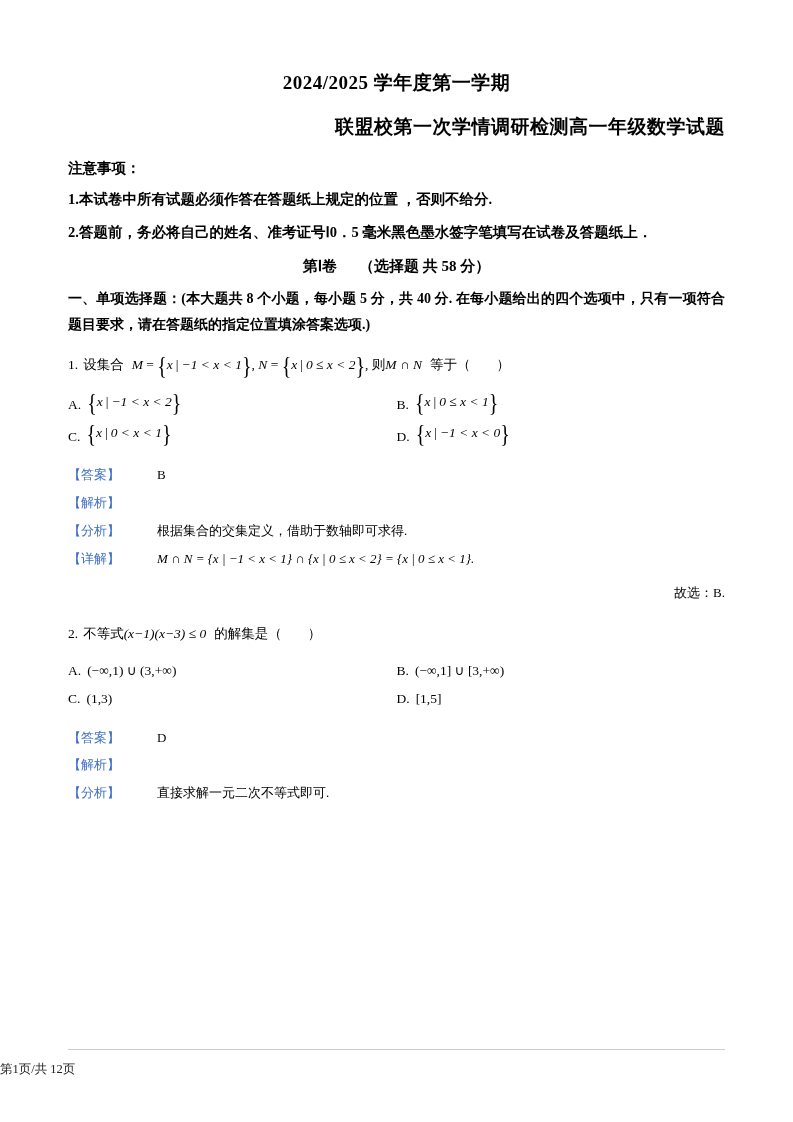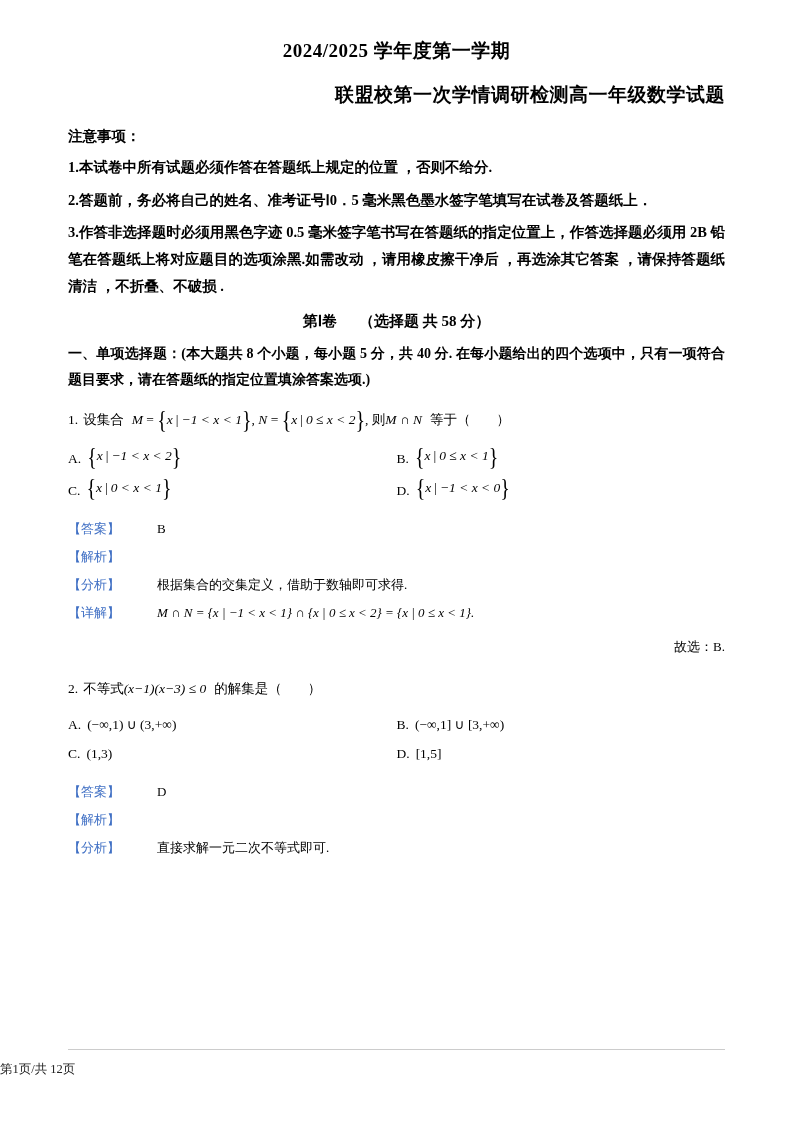--- a/index.html
+++ b/index.html
@@ -12,21 +12,21 @@
     height: 1122px;
     font-family: "Liberation Serif", serif;
     color: #000000;
     position: relative;
     overflow: hidden;
   }
   .page {
     width: 793px;
     height: 1122px;
     box-sizing: border-box;
-    padding: 24px 68px 0 68px;
+    padding: 56px 68px 0 68px;
     position: relative;
   }
 
   
   .doc-title {
     text-align: center;
     font-weight: bold;
     font-size: 19px;
     letter-spacing: 0.5px;
     margin: 12px 0 0 0;
@@ -198,21 +198,20 @@
 
 <div class="page">
 
   <div class="doc-title">2024/2025 学年度第一学期</div>
   <div class="doc-subtitle">联盟校第一次学情调研检测高一年级数学试题</div>
 
 
   <div class="notice-title">注意事项：</div>
   <div class="notice-item">1.本试卷中所有试题必须作答在答题纸上规定的位置 ，否则不给分.</div>
   <div class="notice-item">2.答题前，务必将自己的姓名、准考证号Ⅰ0．5 毫米黑色墨水签字笔填写在试卷及答题纸上．</div>
-  <div class="notice-item">3.作答非选择题时必须用黑色字迹 0.5 毫米签字笔书写在答题纸的指定位置上，作答选择题必须用 2B 铅笔在答题纸上将对应题目的选项涂黑.如需改动 ，请用橡皮擦干净后 ，再选涂其它答案 ，请保持答题纸清洁 ，不折叠、不破损 .</div>
 
   <div class="section-heading">
     <span>第Ⅰ卷</span><span class="sp"></span><span>（选择题  共 58 分）</span>
   </div>
 
   <div class="big-q-intro">一、单项选择题：(本大题共 8 个小题，每小题 5 分，共 40 分. 在每小题给出的四个选项中，只有一项符合题目要求，请在答题纸的指定位置填涂答案选项.)</div>
 
   <div class="question">
     <div class="q-stem">
       <span class="q-num">1.</span>

